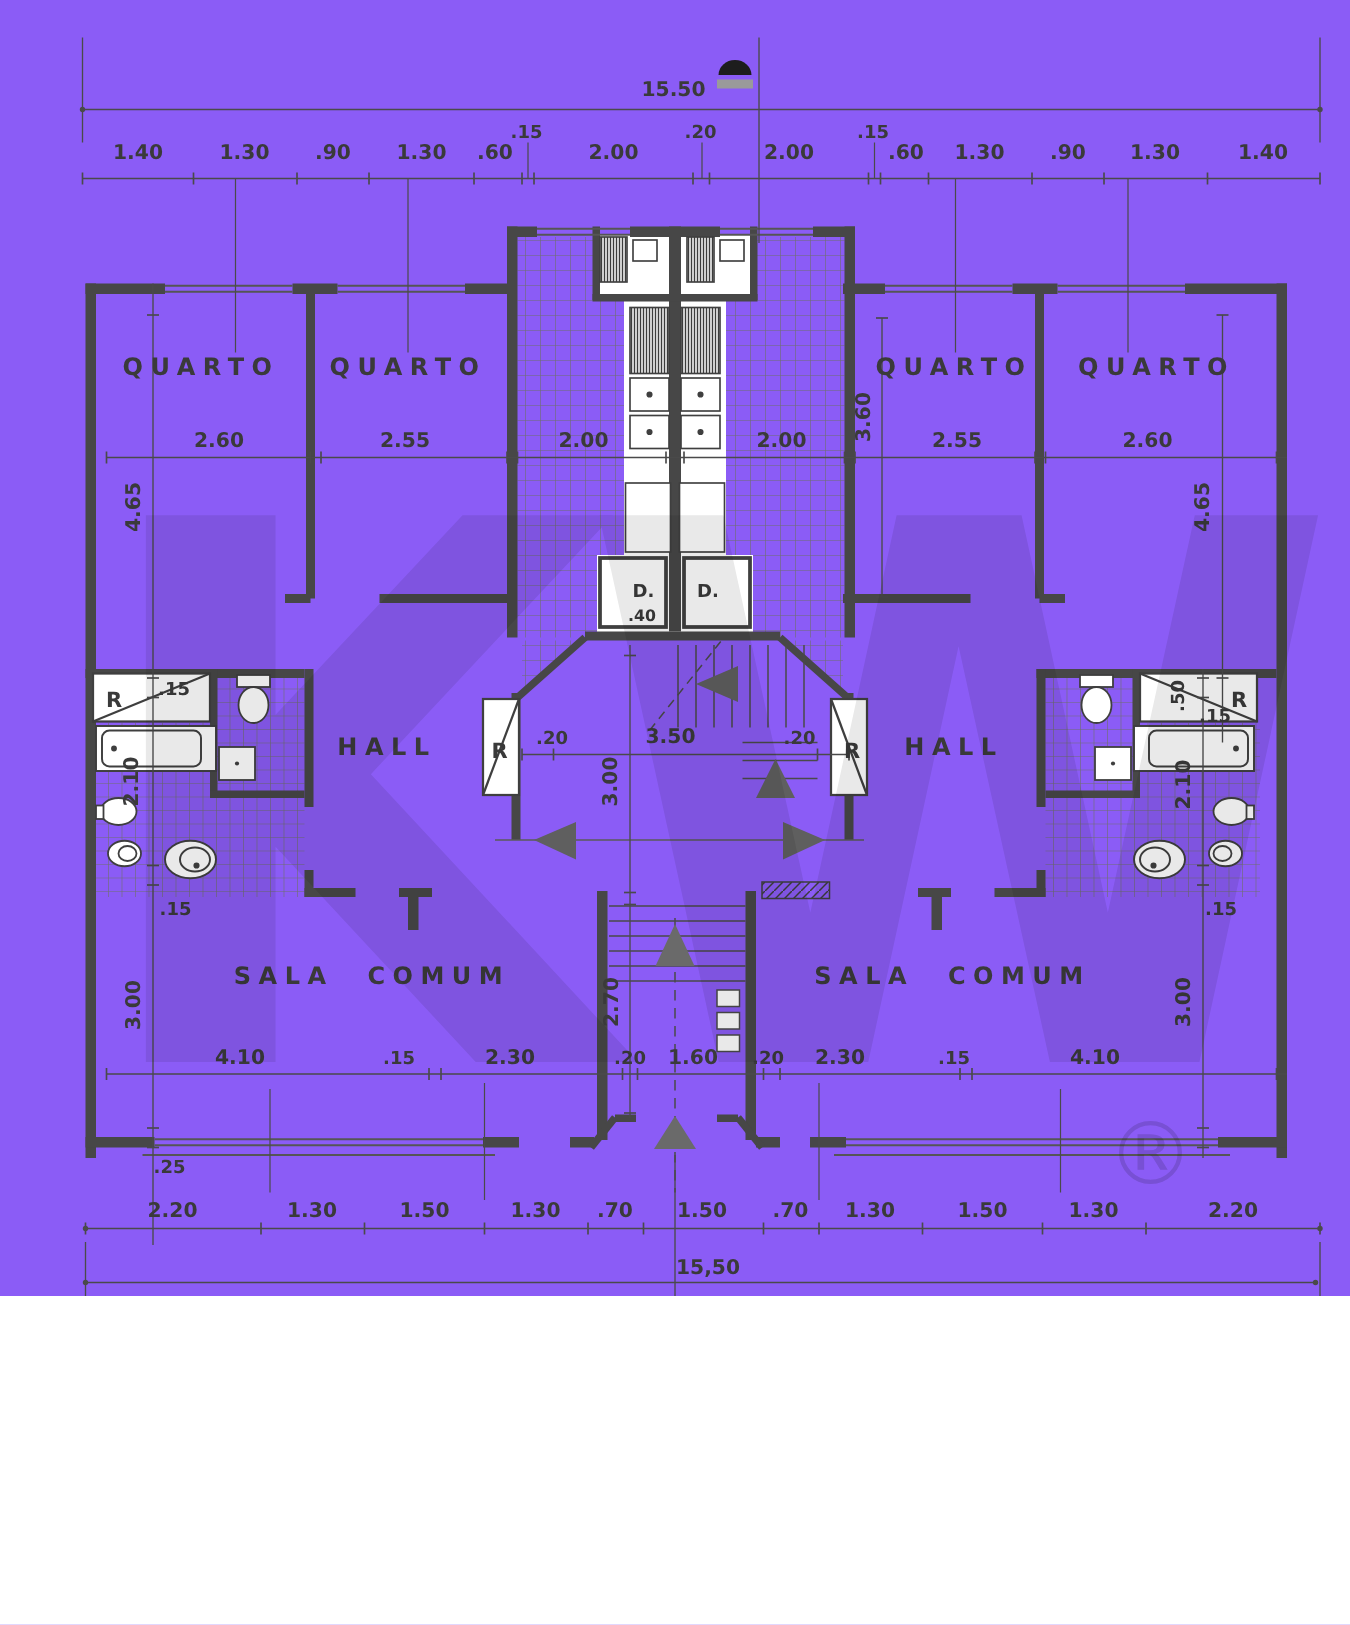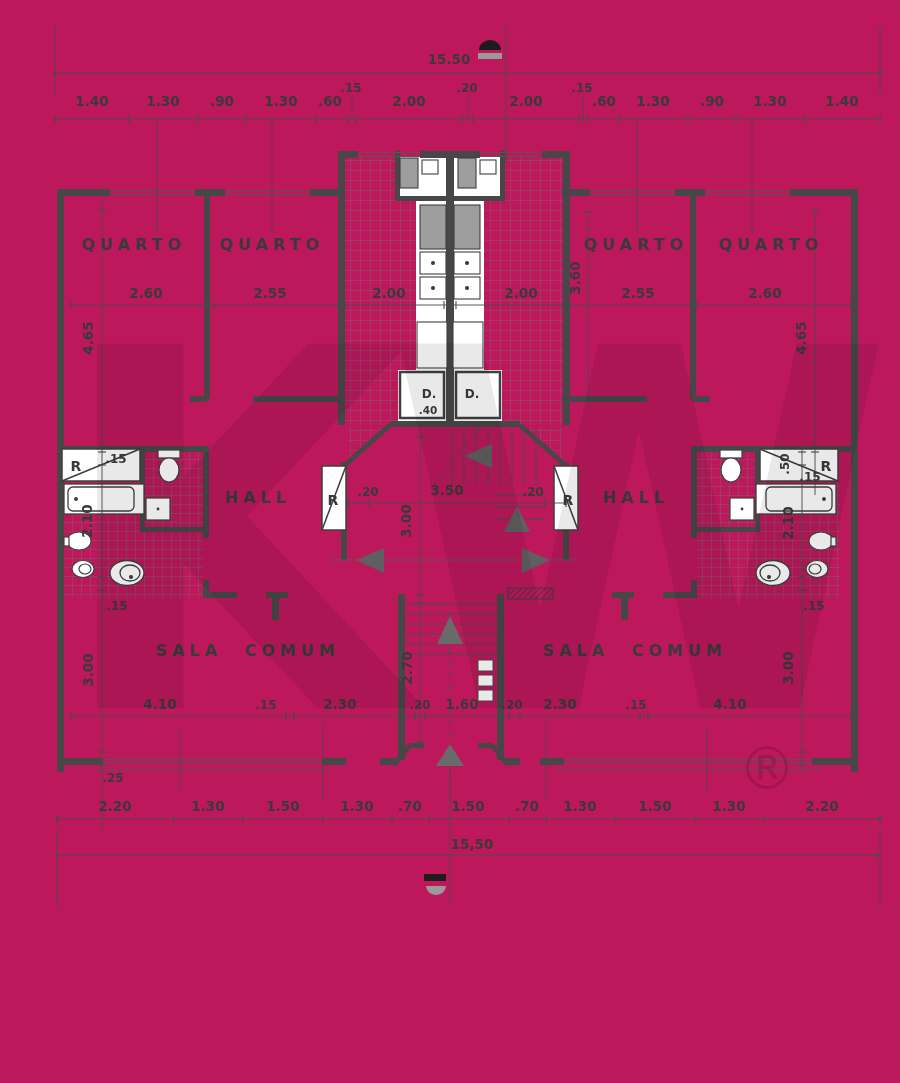--- a/index.html
+++ b/index.html
@@ -1,16 +1,16 @@
 <!DOCTYPE html>
 <html><head>
 <meta charset="utf-8">
 <style>
   html,body{margin:0;padding:0;background:#ffffff;}
-  #stage{position:relative;width:900px;height:1083px;background:#be185d;overflow:hidden;
+  #stage{position:relative;width:900px;height:864px;background:#8b5cf6;overflow:hidden;
          font-family:"DejaVu Sans",sans-serif;}
   #plan-svg{position:absolute;left:0;top:0;}
   .dim{font:700 13.5px "DejaVu Sans",sans-serif;fill:#3a3a3a;}
   .dim-s{font:700 12px "DejaVu Sans",sans-serif;fill:#3a3a3a;}
   .dim-xs{font:700 10.5px "DejaVu Sans",sans-serif;fill:#3a3a3a;}
   .room{font:700 16px "DejaVu Sans",sans-serif;fill:#3a3a3a;letter-spacing:5px;}
   .sala{font:700 16px "DejaVu Sans",sans-serif;fill:#3a3a3a;letter-spacing:5px;word-spacing:12px;}
   .rlab{font:700 14px "DejaVu Sans",sans-serif;fill:#3a3a3a;}
   .dlab{font:700 12px "DejaVu Sans",sans-serif;fill:#3a3a3a;}
   #watermark{position:absolute;left:55px;top:255px;width:800px;height:560px;

